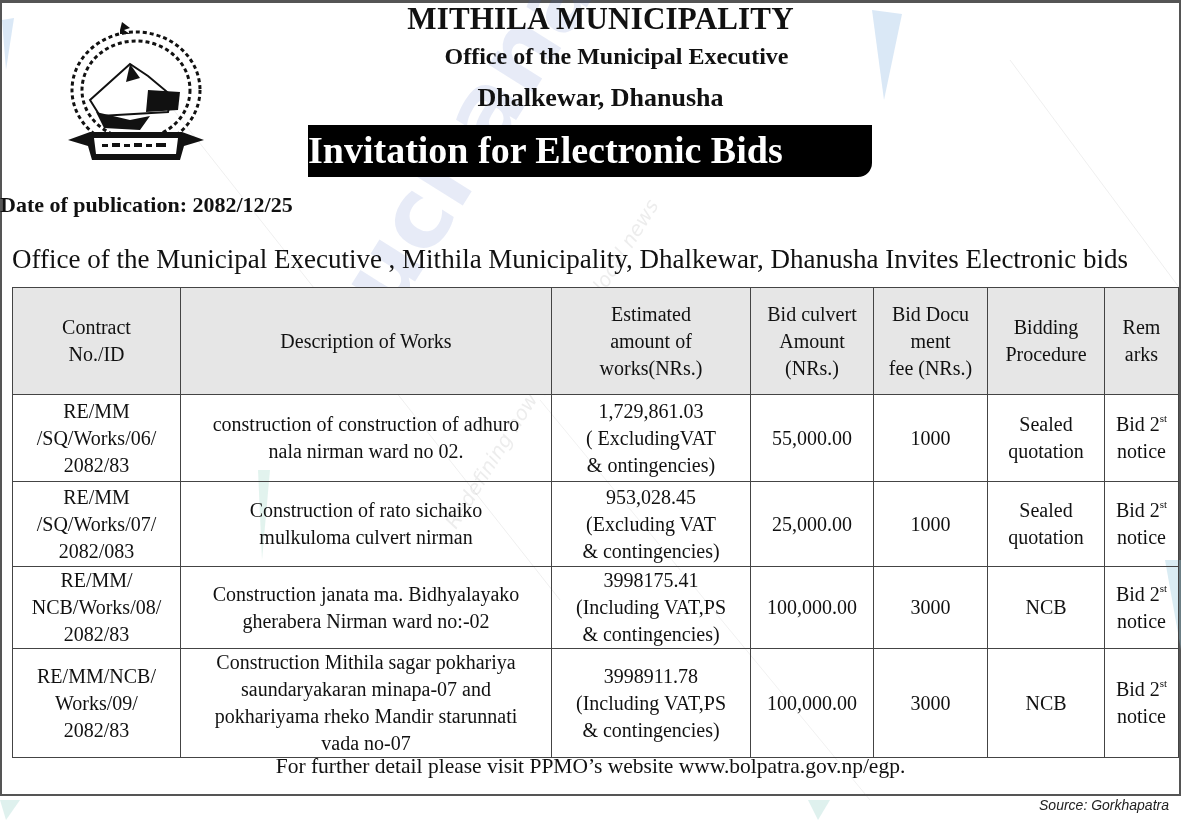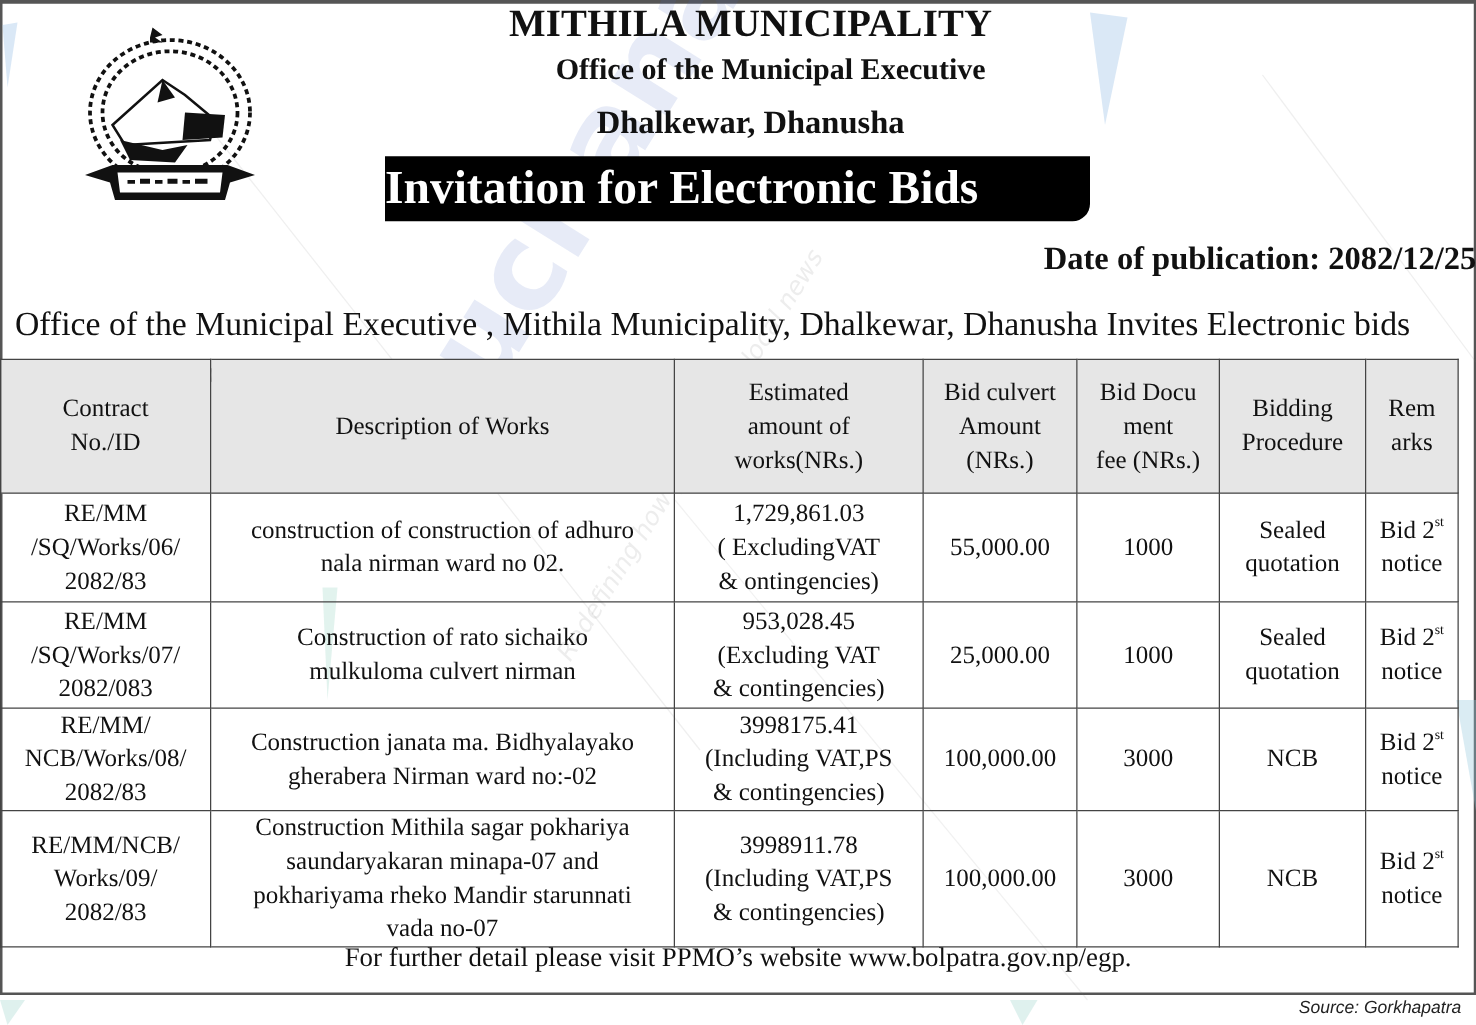--- a/index.html
+++ b/index.html
@@ -17,26 +17,26 @@
     .h-muni { top: 1px; font-size: 31px; letter-spacing: 0.2px; }
     .h-office { top: 43px; font-size: 24px; margin-left: 16px; }
     .h-addr { top: 83px; font-size: 26px; }
 
     .banner {
       position: absolute; left: 308px; top: 125px; width: 564px; height: 52px;
       background: #000; color: #fff; border-radius: 0 0 14px 0;
       font-weight: bold; font-size: 38px; text-align: left; line-height: 50px;
     }
 
-    .pubdate { position: absolute; left: 0; top: 192px; width: 1181px; text-align: right; font-weight: bold; font-size: 26px; }
+    .pubdate { position: absolute; left: 0; top: 192px; width: 1181px; text-align: left; font-weight: bold; font-size: 22px; }
 
     .intro { position: absolute; left: 12px; top: 240px; width: 1165px; font-size: 27px; line-height: 38px; }
 
     table.bids {
-      position: absolute; left: 0; top: 287px; width: 1166px;
+      position: absolute; left: 12px; top: 287px; width: 1166px;
       border-collapse: collapse; font-size: 20px; line-height: 27px; table-layout: fixed;
     }
     table.bids th, table.bids td {
       border: 1.5px solid #444; text-align: center; vertical-align: middle; font-weight: normal; padding: 0 4px;
     }
     table.bids thead th { background: #e6e6e6; height: 107px; }
     table.bids td { background: transparent; }
     .r1 td { height: 87px; }
     .r2 td { height: 85px; }
     .r3 td { height: 80px; }

